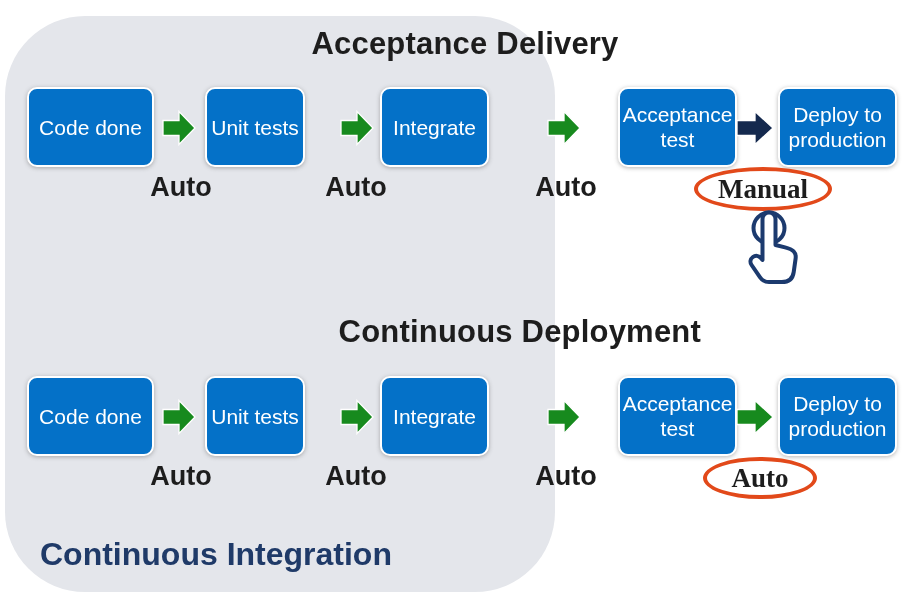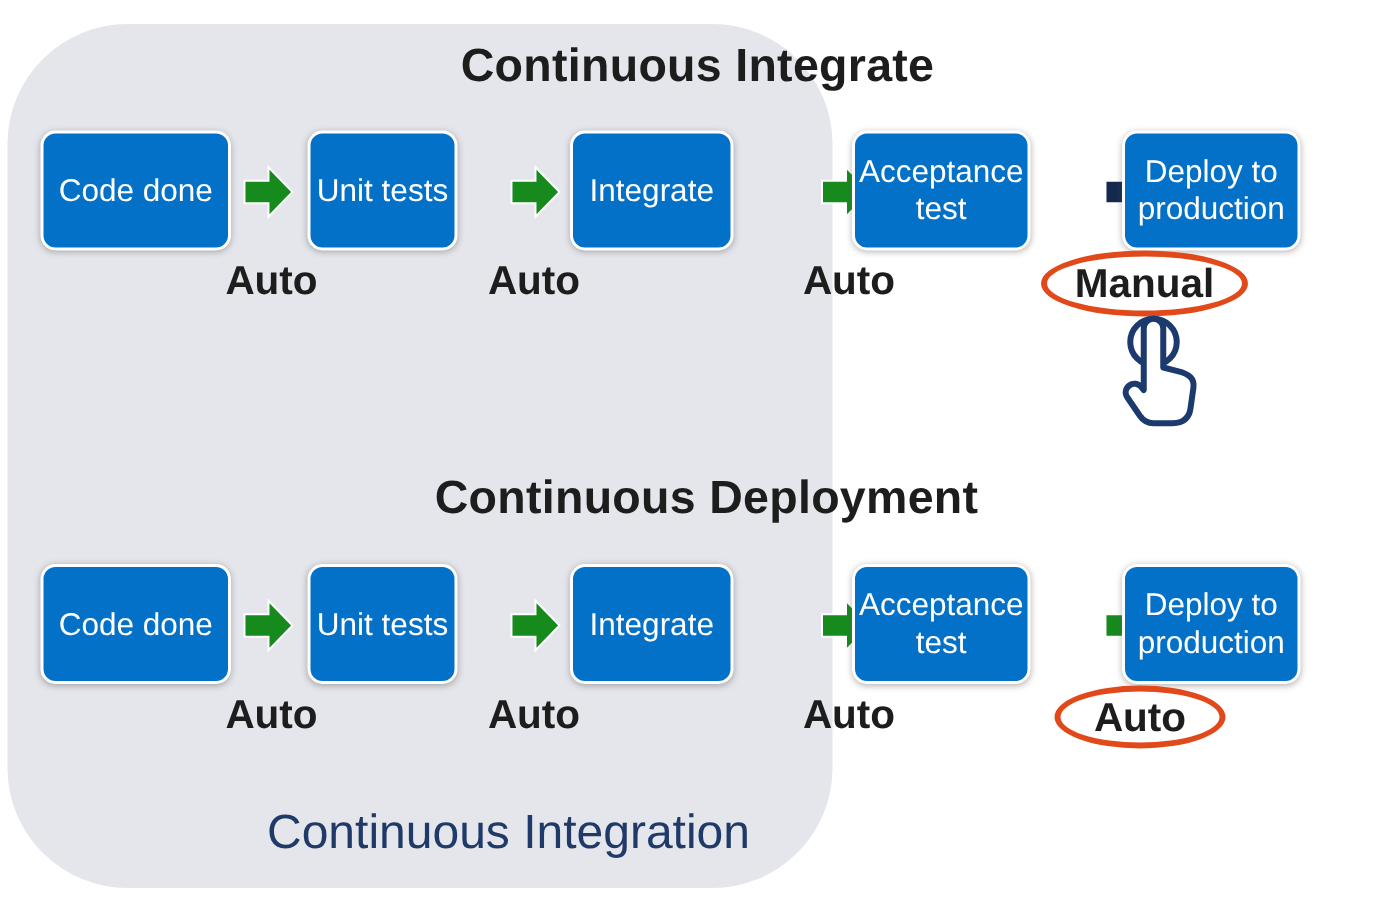--- a/index.html
+++ b/index.html
@@ -11,73 +11,73 @@
   .ci-panel{
     position:absolute;left:5px;top:16px;width:550px;height:576px;
     background:var(--panel_gray);border-radius:80px;
   }
   .title{
     position:absolute;text-align:center;
     font-size:31px;font-weight:600;color:var(--label_black);
     letter-spacing:0.2px;
   }
   .t-delivery{left:235px;top:26px;width:460px;}
-  .t-deployment{left:241px;top:314px;width:460px;}
+  .t-deployment{left:241px;top:314px;width:460px;text-align:right;}
   .ci-label{
-    position:absolute;left:40px;top:536px;width:460px;text-align:right;
-    font-size:32px;font-weight:400;color:var(--ci_navy);
+    position:absolute;left:40px;top:536px;width:460px;text-align:left;
+    font-size:32px;font-weight:700;color:var(--ci_navy);
   }
   .box{
     position:absolute;height:80px;box-sizing:border-box;
     background:var(--box_blue);border:2.5px solid #ffffff;border-radius:10px;
     box-shadow:0 1px 4px rgba(90,90,90,.45);
     display:flex;align-items:center;justify-content:center;text-align:center;
     color:var(--box_text);font-size:21px;line-height:25px;
     padding:0 4px;
   }
   .r1{top:87px}.r2{top:376px}
   .c1{left:27px;width:127px}
   .c2{left:205px;width:100px}
   .c3{left:380px;width:109px}
-  .c4{left:568px;width:119px}
-  .c5{left:748px;width:119px}
+  .c4{left:618px;width:119px}
+  .c5{left:778px;width:119px}
   .arrow{position:absolute;width:34px;height:36px;}
   .arrow svg{display:block;width:100%;height:100%;}
   .arrow polygon{fill:var(--arrow_green);stroke:#ffffff;stroke-width:1.3;}
   .arrow.navy polygon{fill:var(--arrow_navy);}
   .ar1{top:110px}.ar2{top:399px}
   .ap1{left:162px}.ap2{left:340px}.ap3{left:547px}
   .ap4{left:736px;width:38px}
   .auto{
     position:absolute;width:120px;text-align:center;
     font-size:27px;font-weight:700;color:var(--label_black);
   }
   .lr1{top:172px}.lr2{top:461px}
   .lp1{left:121px}.lp2{left:296px}.lp3{left:506px}
   .ellipse{
     position:absolute;box-sizing:border-box;
     border:4px solid var(--highlight_orange);border-radius:50%;
     display:flex;align-items:center;justify-content:center;
-    font-size:27px;font-weight:700;color:var(--label_black);
+    font-size:27px;font-weight:700;color:var(--label_black);font-family:Liberation Serif, serif;
   }
   .manual-e{left:694px;top:167px;width:138px;height:44px;}
   .auto-e{left:703px;top:457px;width:114px;height:42px;}
   .hand{position:absolute;left:744px;top:206px;width:66px;height:88px;}
   .hand svg{display:block;width:100%;height:100%;}
   .hand circle{fill:none;stroke:var(--hand_navy);stroke-width:4;}
   .hand path{fill:#ffffff;stroke:var(--hand_navy);stroke-width:4;stroke-linejoin:round;}
 </style>
 </head>
 <body>
 
 <div class="canvas">
 
   <div class="ci-panel"></div>
 
-  <div class="title t-delivery">Continuous Integrate</div>
+  <div class="title t-delivery">Acceptance Delivery</div>
 
   <div class="box r1 c1">
     <span>Code done</span>
   </div>
   <div class="arrow ar1 ap1">
     <svg viewBox="0 0 34 36">
         <polygon points="1,10.5 17,10.5 17,1.5 33,18 17,34.5 17,25.5 1,25.5"></polygon>
       </svg>
   </div>
   <div class="box r1 c2">

